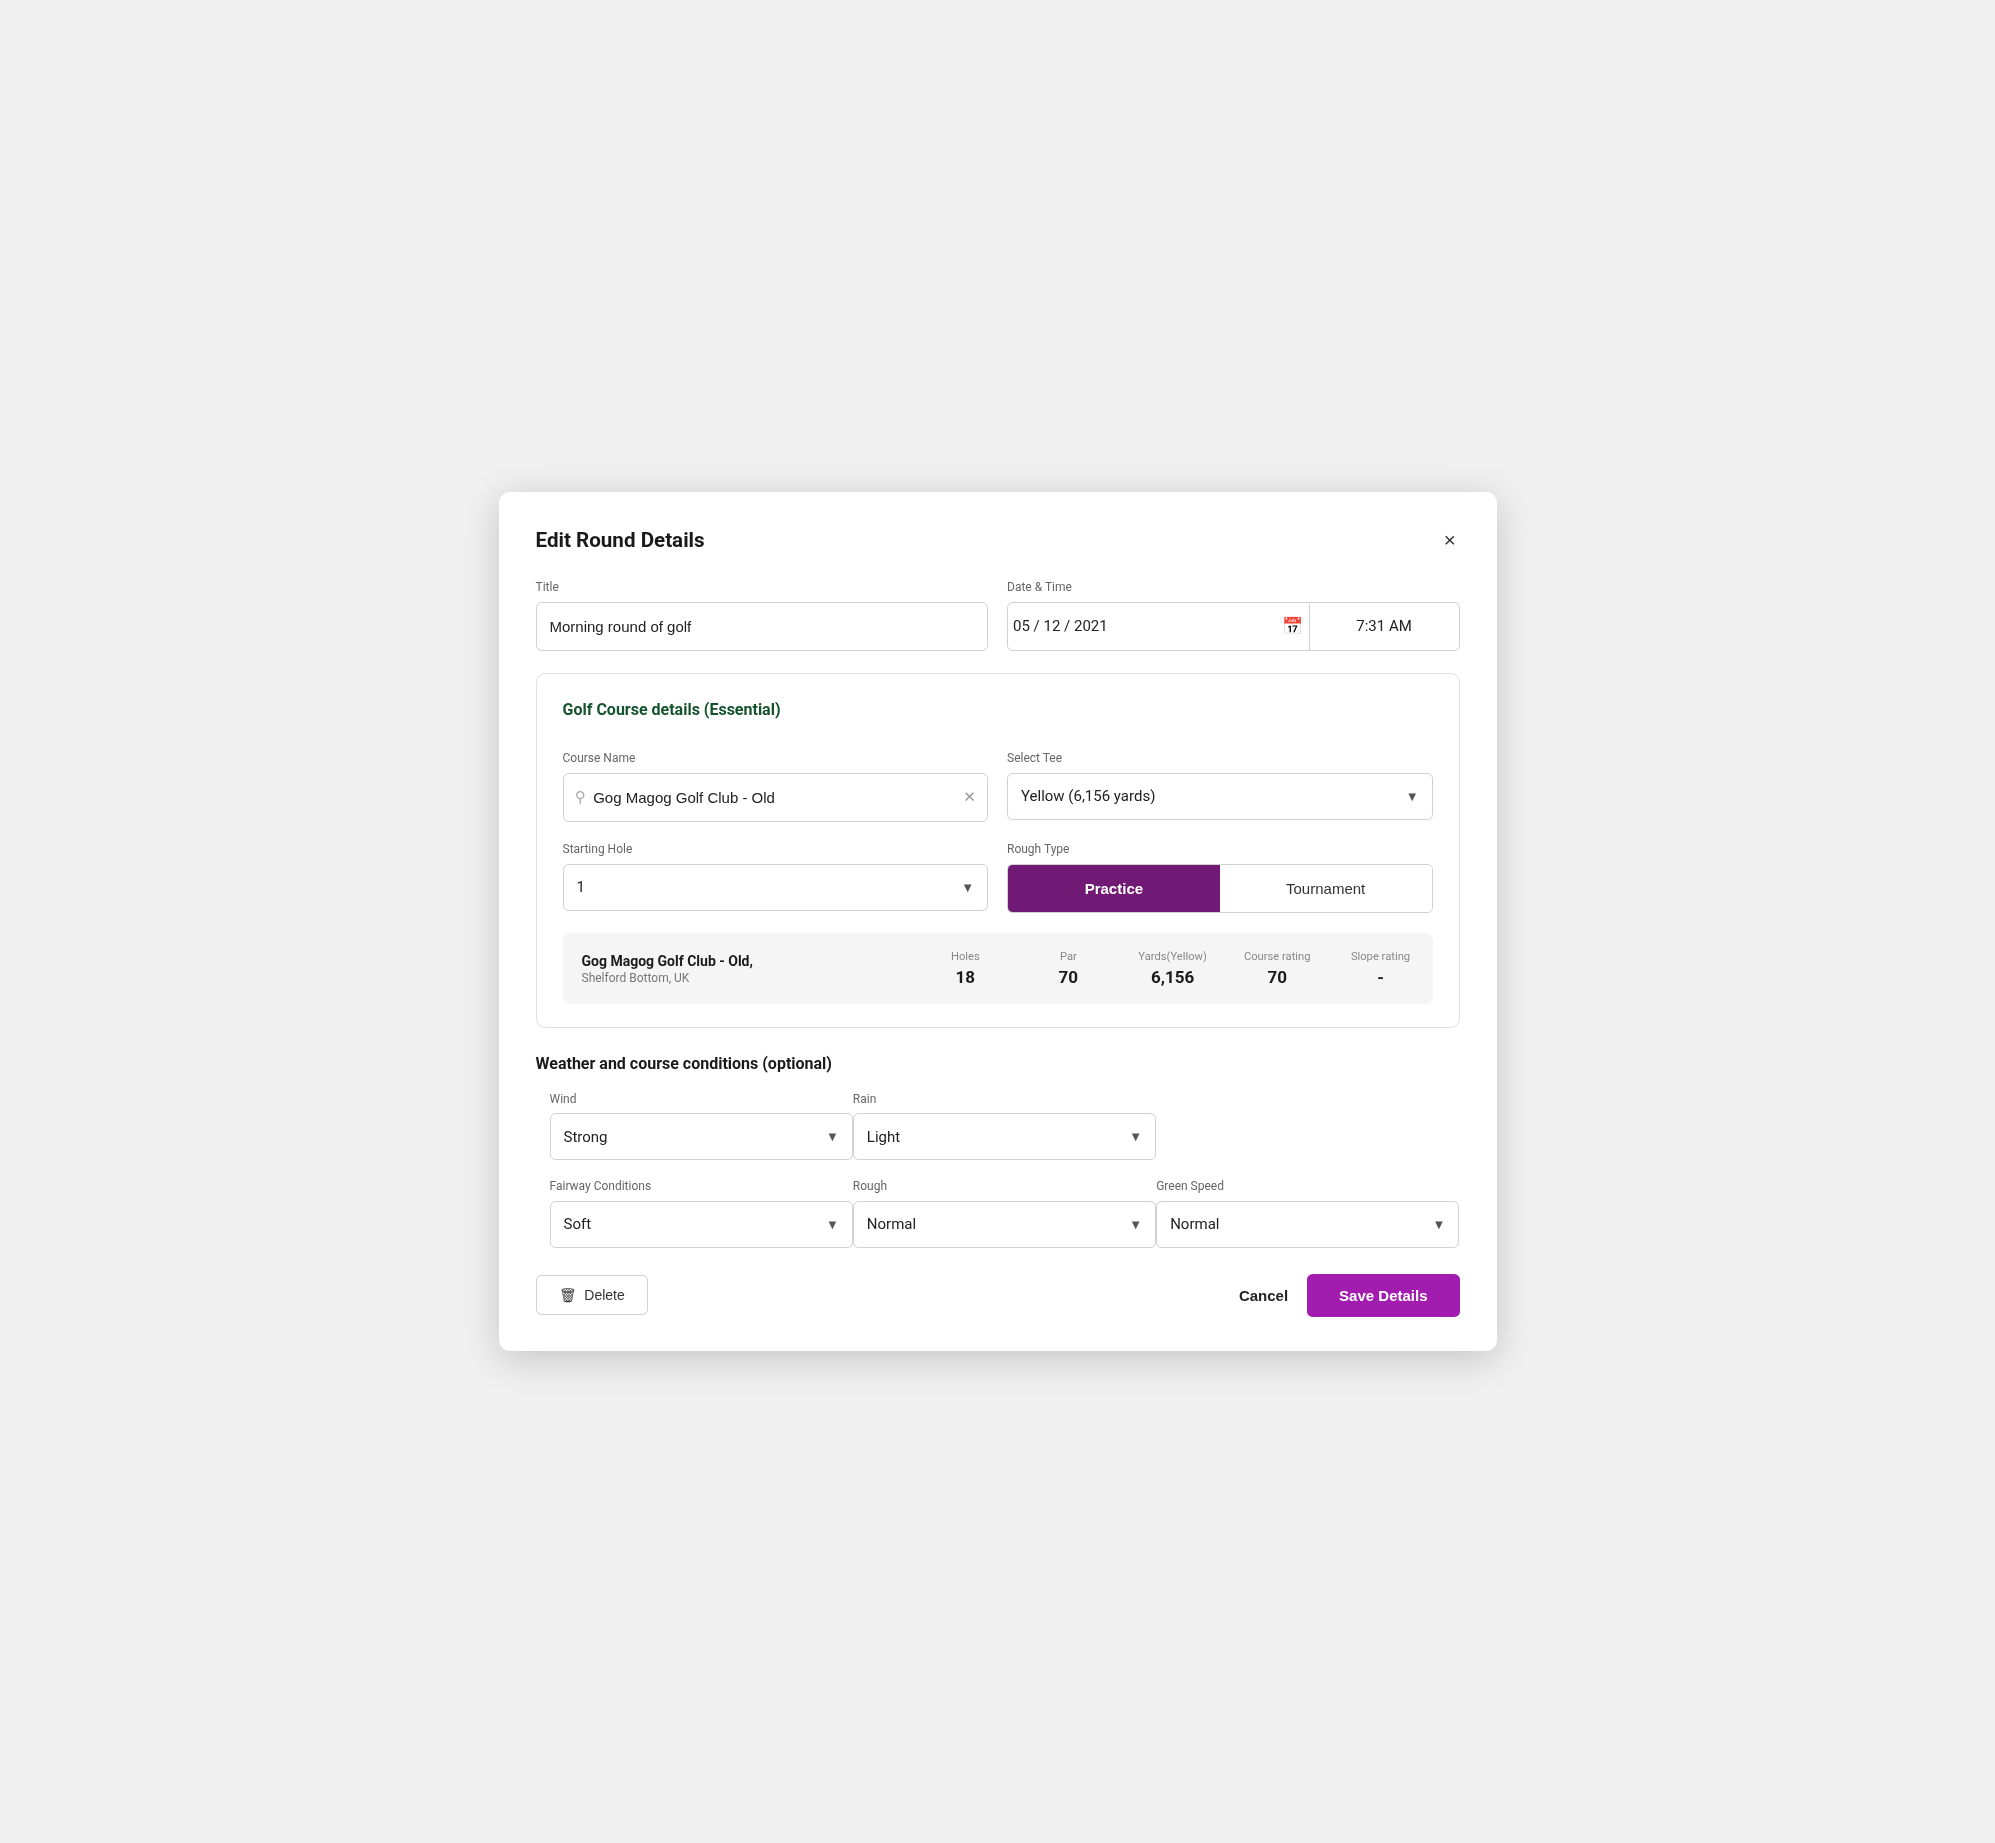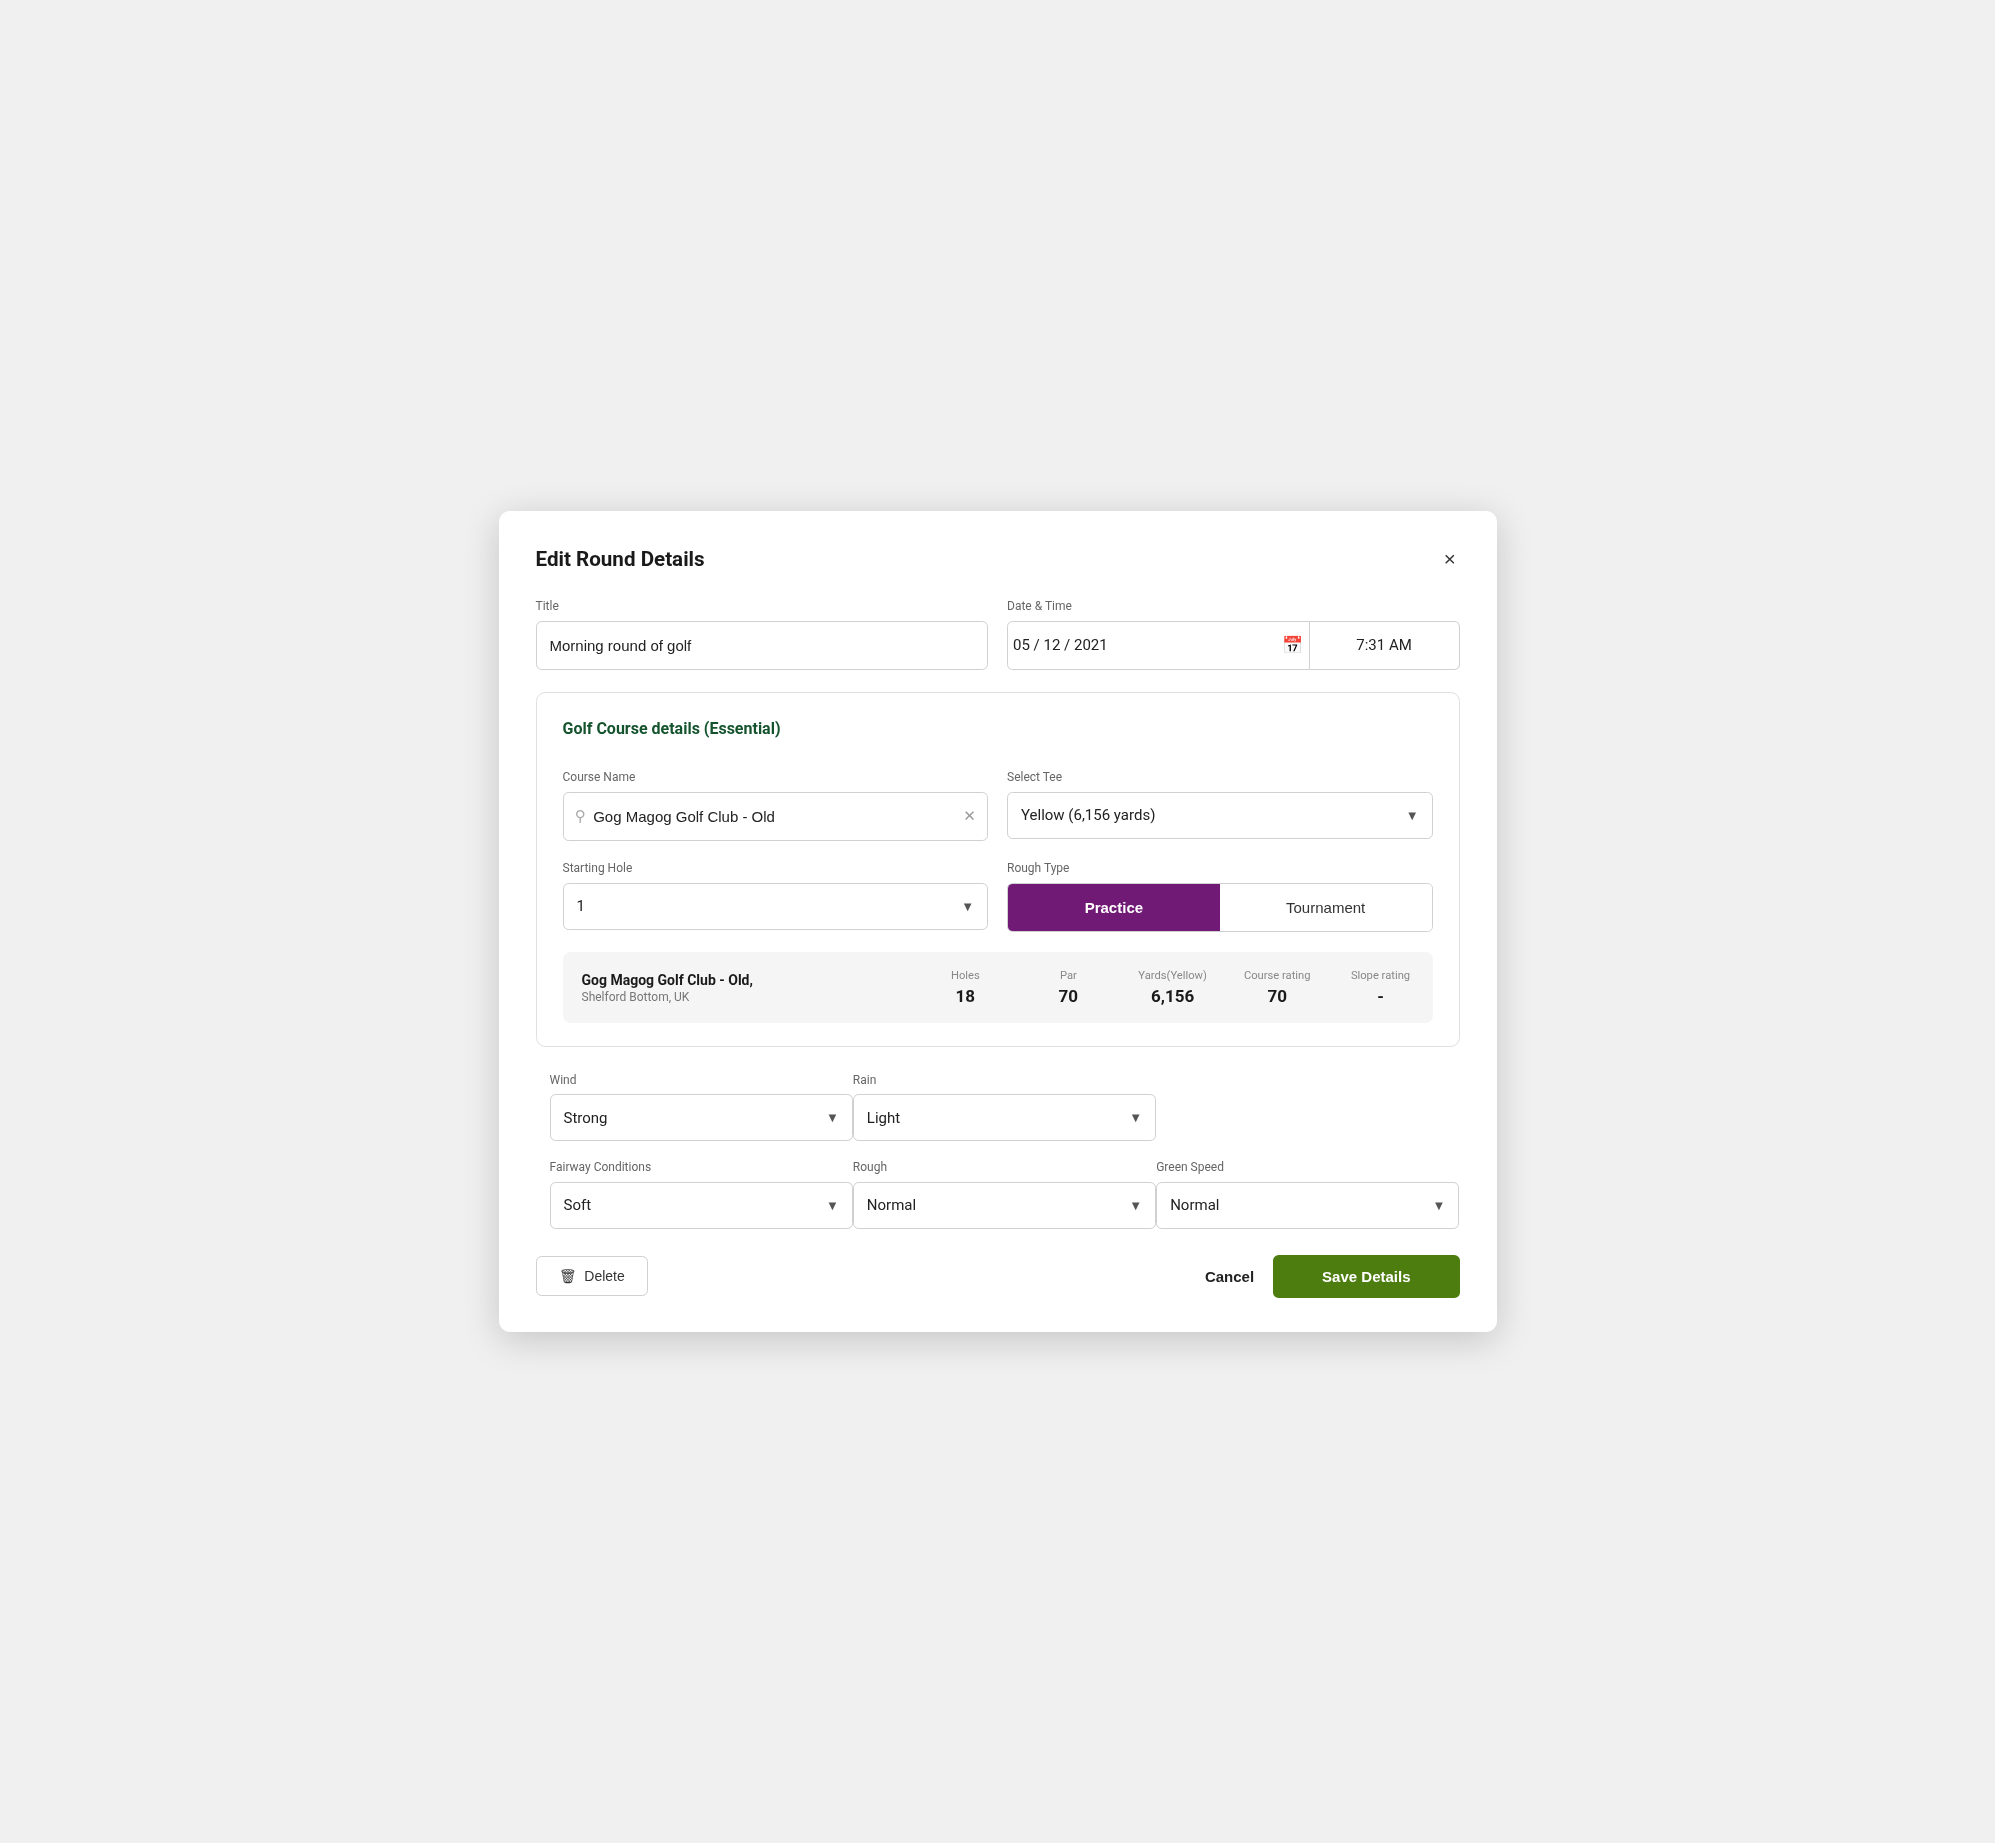--- a/index.html
+++ b/index.html
@@ -264,25 +264,25 @@
     }
     .cancel-btn {
       background: none;
       border: none;
       font-size: 15px;
       color: #222;
       cursor: pointer;
       font-weight: 600;
     }
     .save-btn {
-      background: #4d7c0f;
+      background: #a21caf;
       color: #fff;
       border: none;
       border-radius: 5.6px;
-      padding: 13px 49px;
+      padding: 13px 32px;
       font-size: 15px;
       font-weight: 700;
       cursor: pointer;
     }
     .cal-icon {
       color: #aaa;
       font-size: 17px;
     }
     .date-text {
       font-size: 15px;
@@ -379,20 +379,21 @@
         </div>
         <div class="stat-col">
           <div class="stat-label">Slope rating</div>
           <div class="stat-value">-</div>
         </div>
       </div>
     </div>
   </div>
 
   <div class="conditions-section">
+    <div class="section-title">Weather and course conditions (optional)</div>
 
     <div class="conditions-row">
       <div class="field-group">
         <div class="section-label">Wind</div>
         <div class="select-box">
           <span>Strong</span>
           <span class="chevron">▼</span>
         </div>
       </div>
       <div class="field-group">

